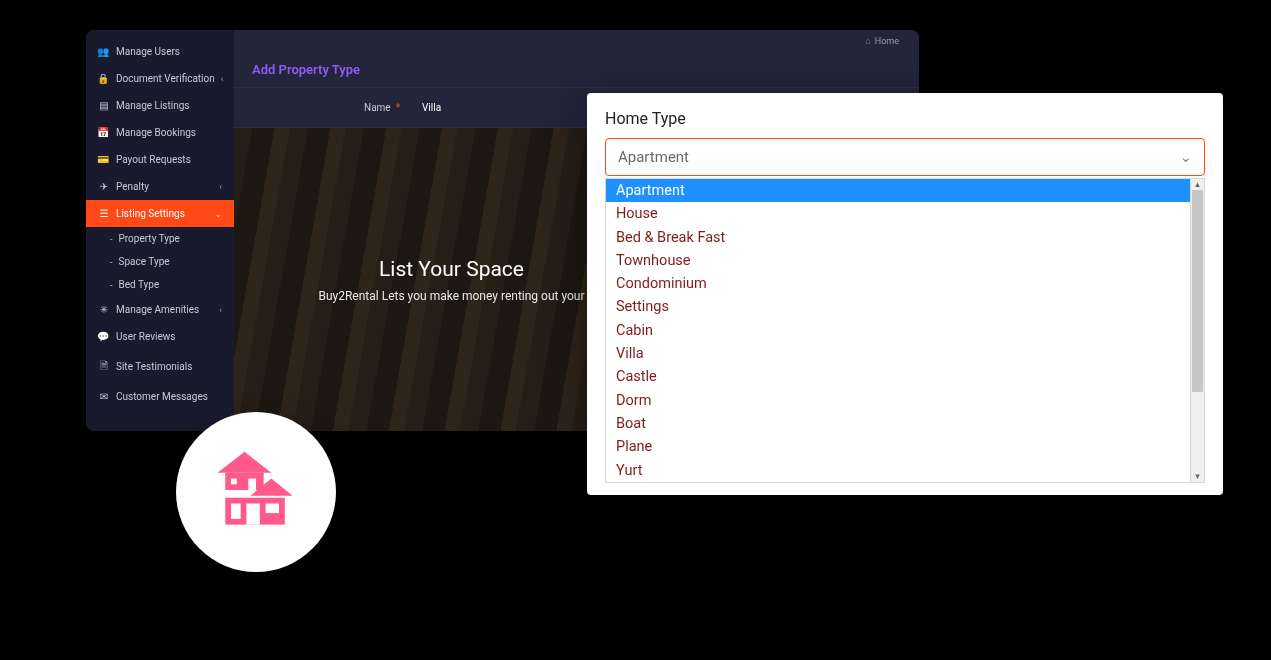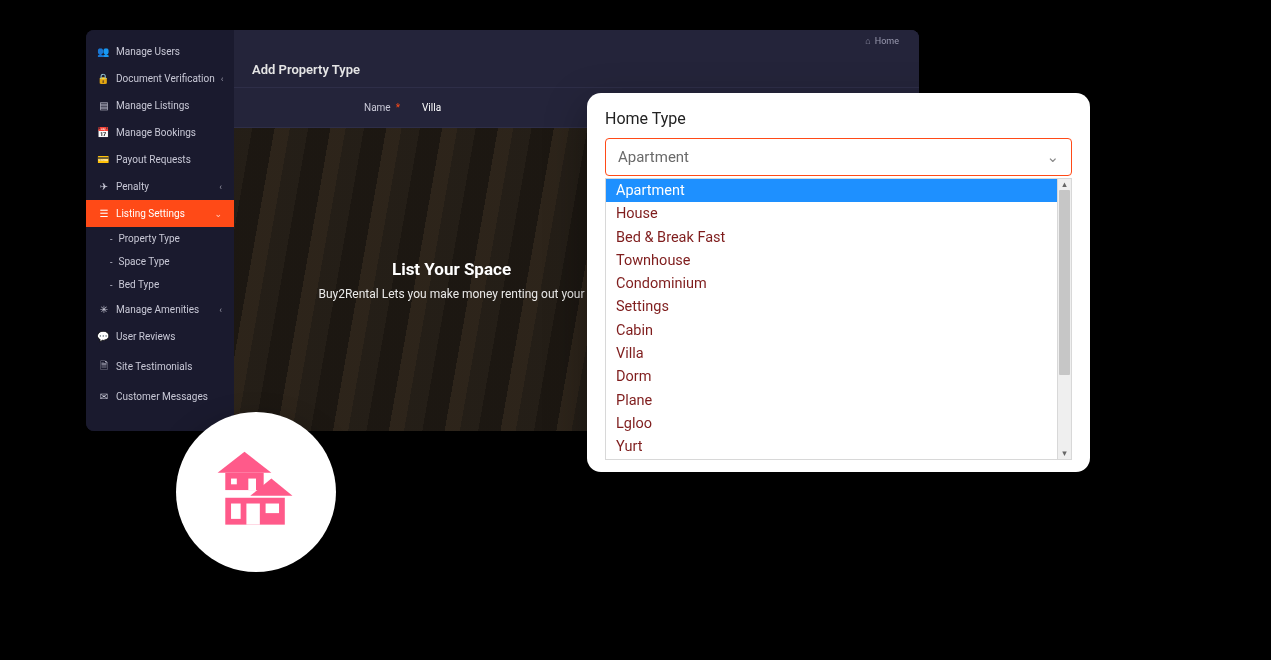--- a/index.html
+++ b/index.html
@@ -59,21 +59,21 @@
       background: #24243a;
       display: flex;
       justify-content: flex-end;
       align-items: center;
       padding: 0 20px;
       color: #9a9ab0;
       font-size: 9px;
     }
     .panel-header {
       padding: 10px 18px;
-      color: #e5e5e5;
+      color: #8b5cf6;
       font-size: 13px;
       font-weight: 600;
       border-bottom: 1px solid #2e2e48;
     }
     .form-row {
       display: flex;
       align-items: center;
       gap: 22px;
       padding: 14px 18px 14px 130px;
       color: #c8c8d6;
@@ -93,41 +93,41 @@
         repeating-linear-gradient(100deg, #3a2f22 0 18px, #2b2218 18px 40px, #4a3a28 40px 55px),
         radial-gradient(circle at 65% 80%, #3a2d1f 0 25%, transparent 26%);
       display: flex;
       flex-direction: column;
       align-items: center;
       justify-content: center;
       color: #fff;
       text-align: center;
       padding-right: 250px;
     }
-    .hero h2 { font-size: 17px; font-weight: 700; margin-bottom: 8px; }
+    .hero h2 { font-size: 21px; font-weight: 400; margin-bottom: 8px; }
     .hero p  { font-size: 12px; opacity: .9; }
     
     .badge-circle {
       position: absolute;
       left: 176px; top: 412px;
       width: 160px; height: 160px;
       border-radius: 50%;
       background: #fff;
       display: flex;
       align-items: center;
       justify-content: center;
       box-shadow: 0 12px 30px rgba(0,0,0,.4);
     }
     
     .dropdown-panel {
       position: absolute;
       left: 587px; top: 93px;
-      width: 503px;
+      width: 636px;
       background: #fff;
-      border-radius: 14px;
+      border-radius: 4px;
       padding: 16px 18px 12px;
       box-shadow: 0 14px 40px rgba(0,0,0,.35);
     }
     .dd-title {
       font-size: 16px;
       color: #222;
       margin-bottom: 10px;
     }
     .dd-select {
       border: 1px solid #ff4a17;
@@ -291,23 +291,24 @@
   <div class="dd-list-wrap">
     <div class="dd-list">
       <div class="dd-option selected">Apartment</div>
       <div class="dd-option">House</div>
       <div class="dd-option">Bed &amp; Break Fast</div>
       <div class="dd-option">Townhouse</div>
       <div class="dd-option">Condominium</div>
       <div class="dd-option">Settings</div>
       <div class="dd-option">Cabin</div>
       <div class="dd-option">Villa</div>
+      <div class="dd-option">Castle</div>
       <div class="dd-option">Dorm</div>
+      <div class="dd-option">Boat</div>
       <div class="dd-option">Plane</div>
-      <div class="dd-option">Lgloo</div>
       <div class="dd-option">Yurt</div>
 
     </div>
     <div class="dd-scrollbar">
       <span class="arrow">▴</span>
       <div class="track">
         <div class="thumb"></div>
       </div>
       <span class="arrow">▾</span>
     </div>

